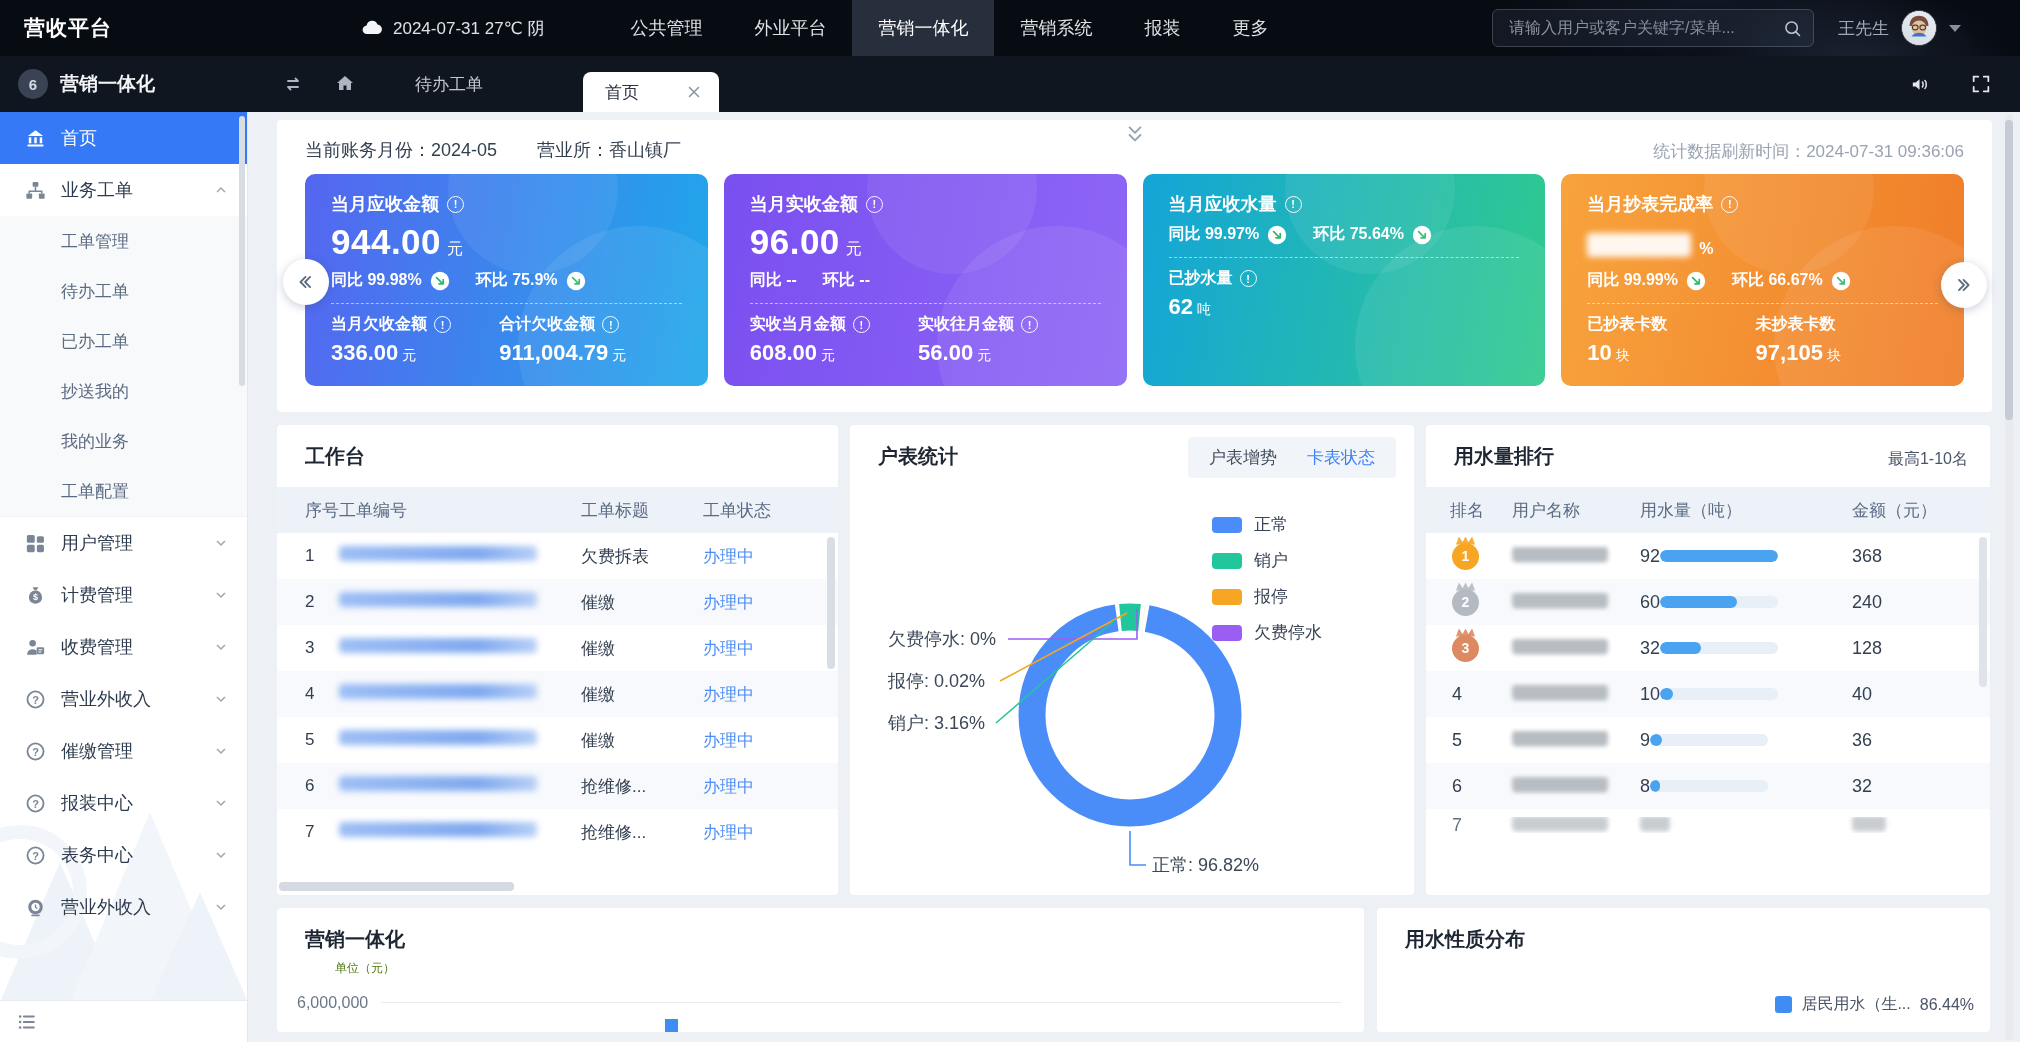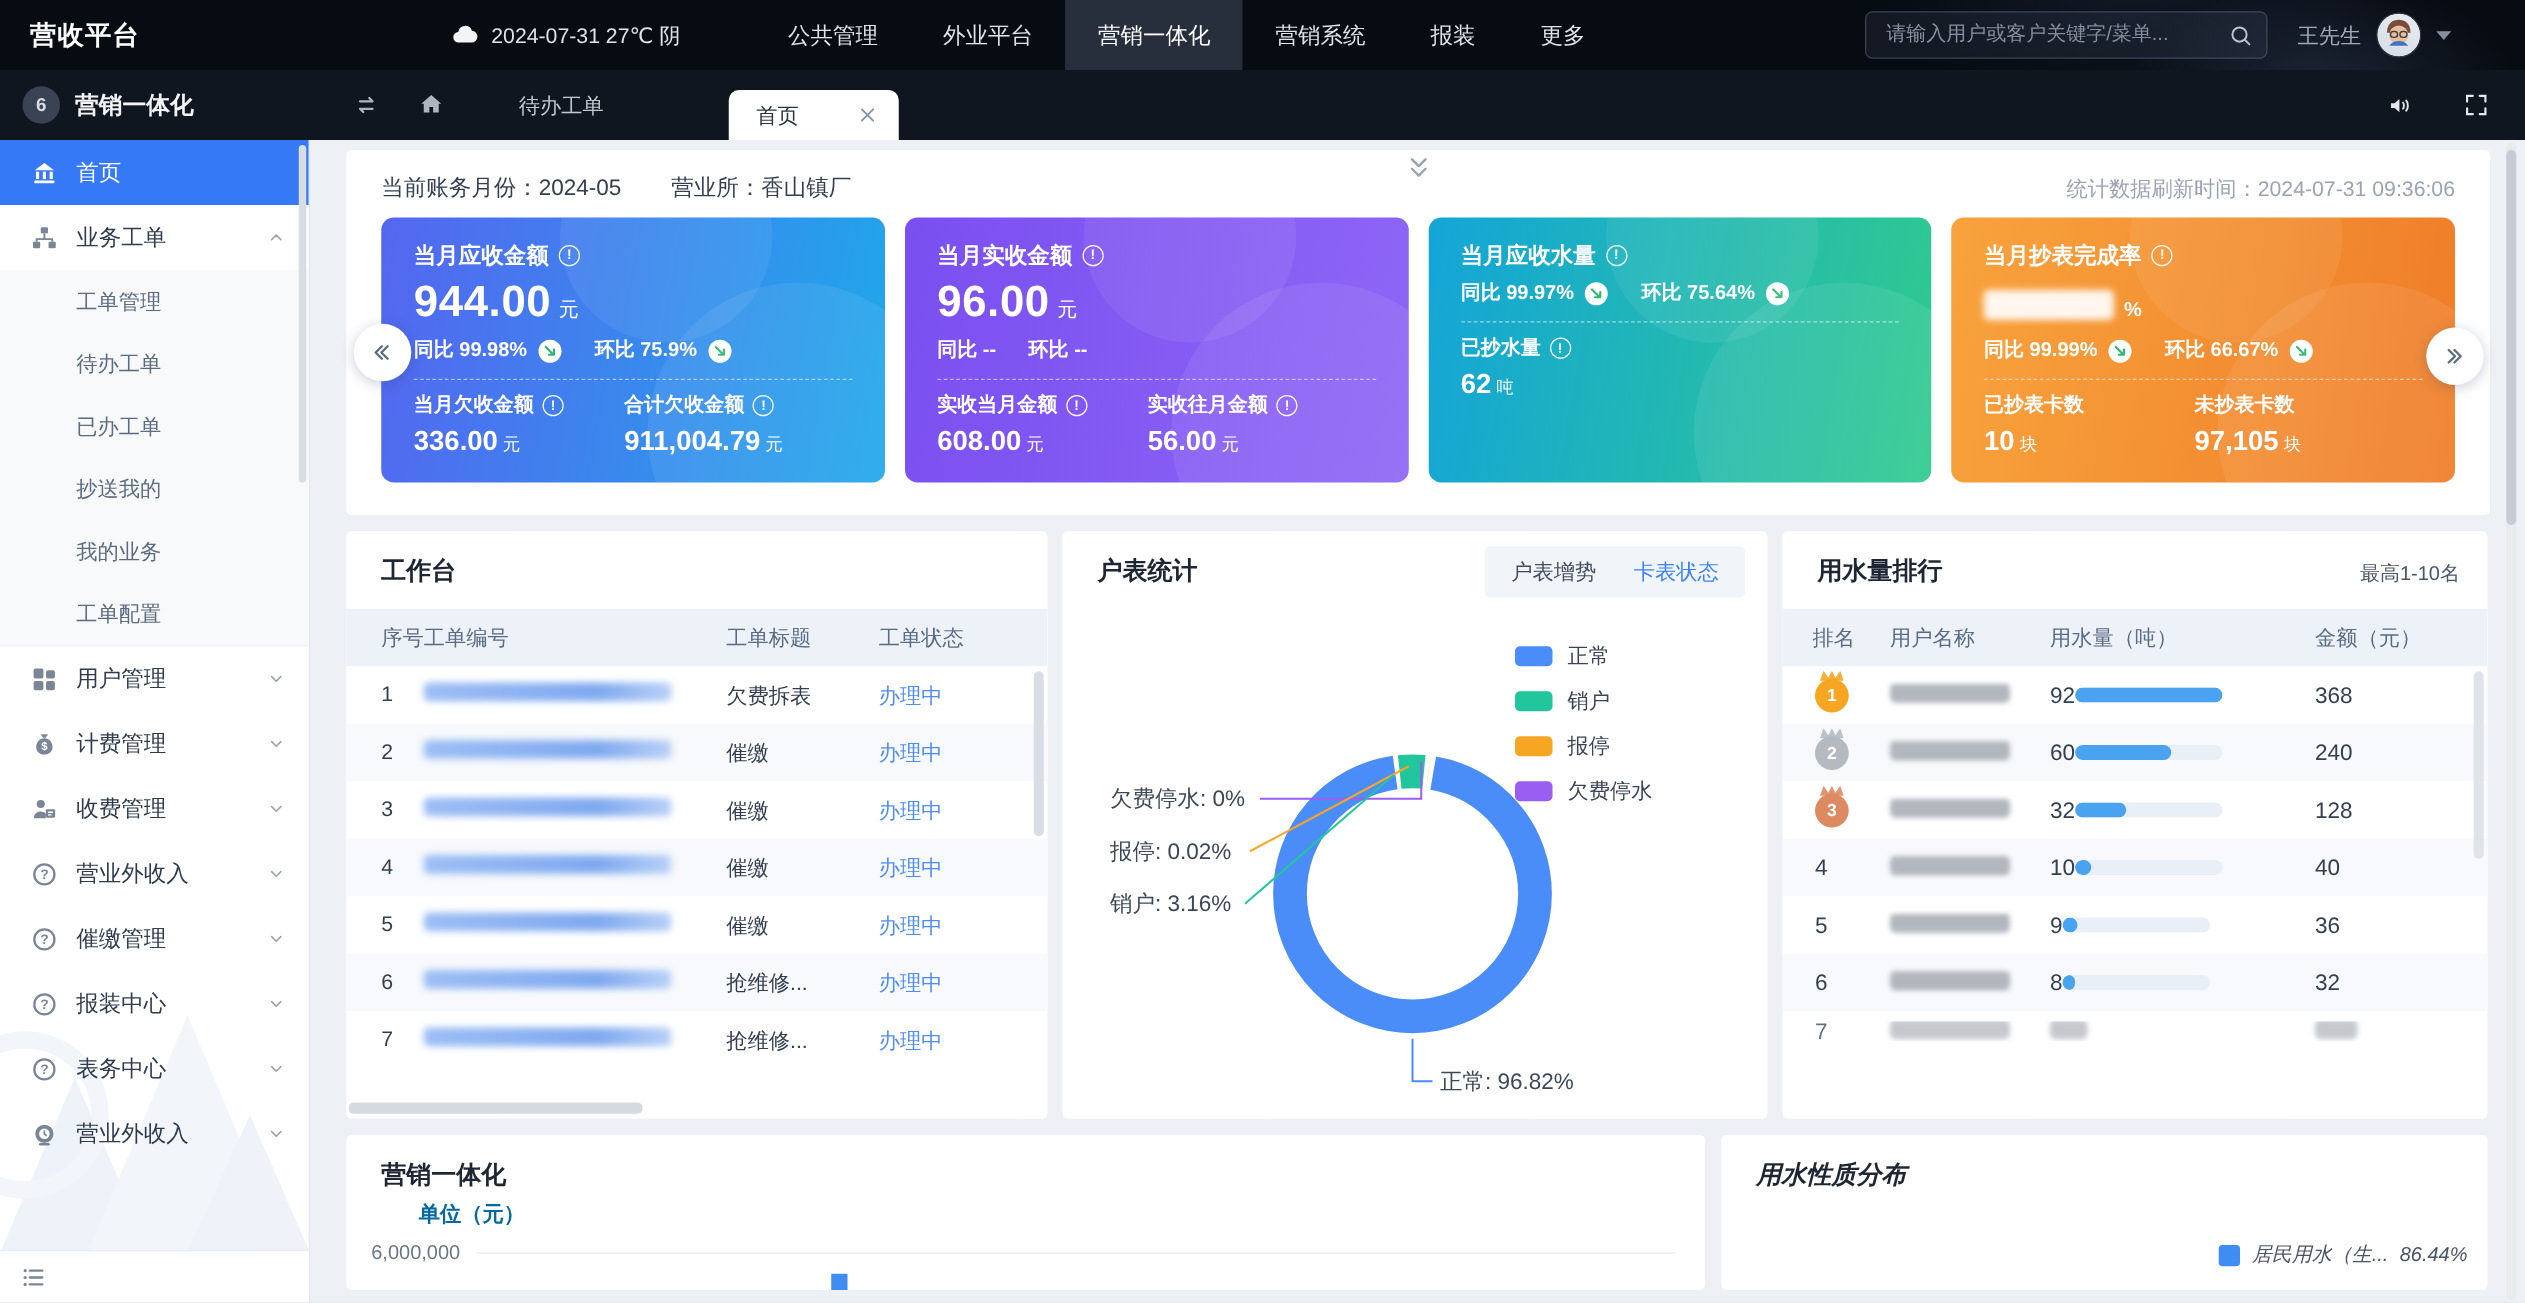--- a/index.html
+++ b/index.html
@@ -133,25 +133,25 @@
   .m3{background:#dd8a63;}.m3::before{background:#dd8a63;}
   .rank-plain{width:27px;text-align:center;margin-left:2px;color:#333f50;}
   .redact-gray{background:repeating-linear-gradient(0deg,#9aa0a8 0 2px,#d6dade 2px 4px);width:96px;height:15px;filter:blur(2px);}
   .usage-num{width:56px;}
   .bar-track{width:118px;height:12px;border-radius:6px;background:#e9eff7;overflow:hidden;margin-right:0;}
   .bar-fill{height:12px;border-radius:6px;background:#4aa3f0;}
   .rk-vscroll{position:absolute;right:3px;top:112px;width:8px;height:150px;border-radius:4px;background:#dfe3ea;}
 
   
   .revenue{left:29px;top:796px;width:1087px;height:124px;overflow:hidden;}
-  .rev-unit{position:absolute;left:58px;top:52px;font-size:17px;color:#0369a1;font-weight:bold;}
+  .rev-unit{position:absolute;left:58px;top:52px;font-size:12px;color:#4d7c0f;}
   .rev-tick{position:absolute;left:20px;top:86px;font-size:16px;color:#6a7689;}
   .rev-grid{position:absolute;left:104px;top:94px;width:960px;border-top:1px solid #e7eaf0;}
   .rev-bar{position:absolute;left:388px;bottom:0;width:13px;height:13px;background:#3f8cf3;}
-  .water{left:1129px;top:796px;width:613px;height:124px;overflow:hidden;font-style:italic;}
+  .water{left:1129px;top:796px;width:613px;height:124px;overflow:hidden;}
   .wn-legend{position:absolute;right:16px;top:86px;display:flex;align-items:center;gap:9px;font-size:16px;color:#4a5468;}
   .wn-swatch{width:17px;height:17px;border-radius:3px;}
 
   .icon svg,.tool svg,.chev svg{display:block;width:100%;height:100%;}
 </style>
 </head>
 <body>
 
 <div class="screen">
 

